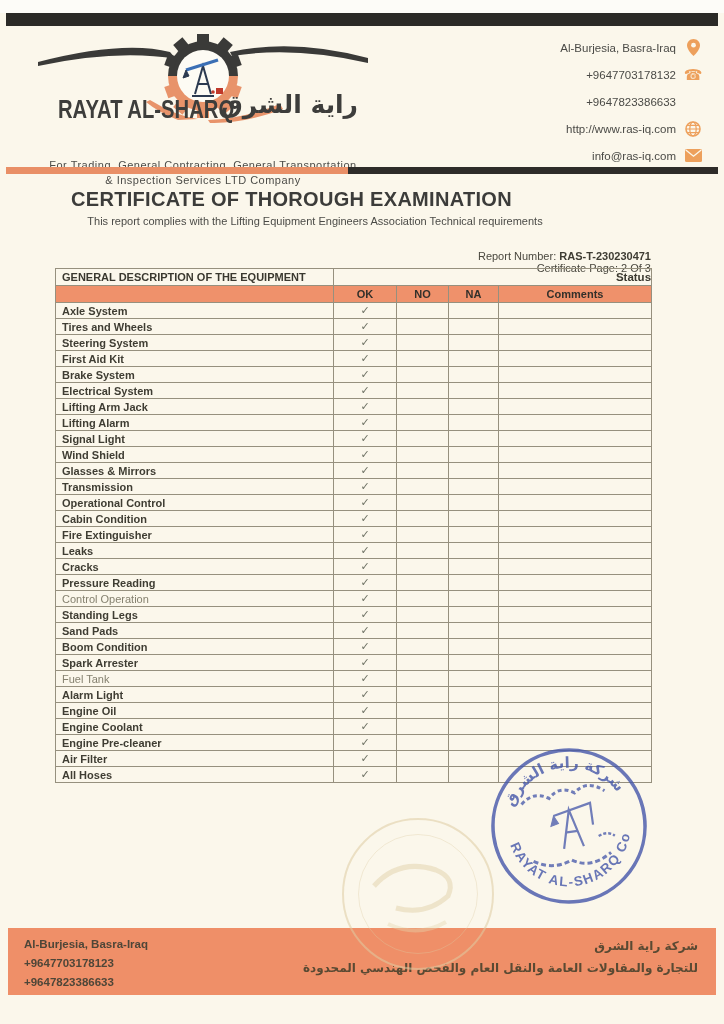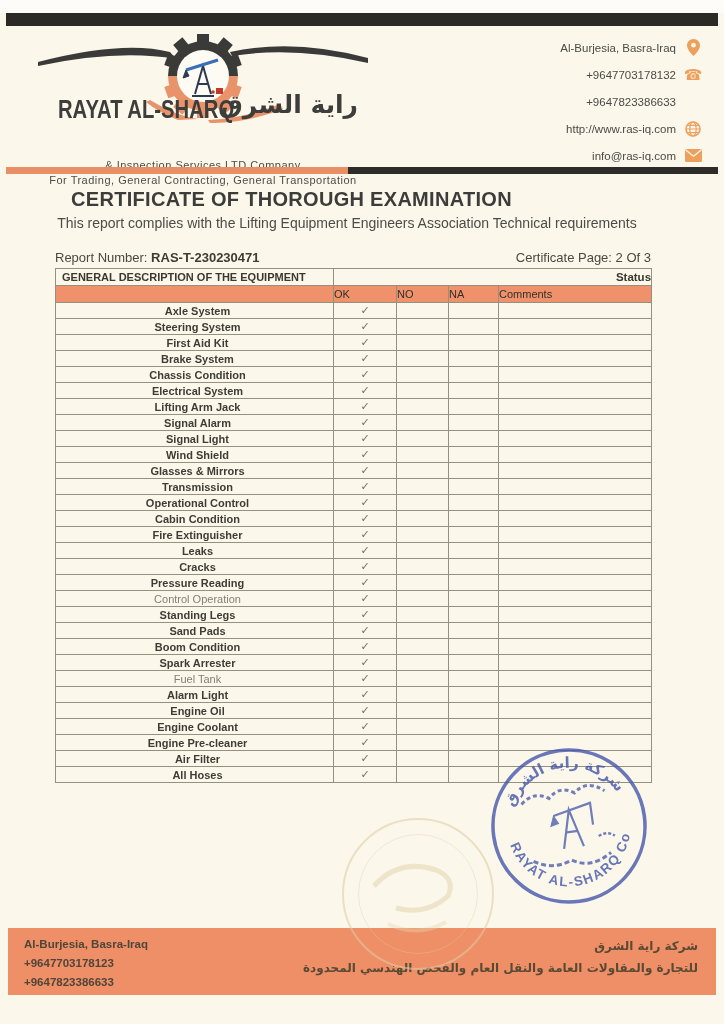--- a/index.html
+++ b/index.html
@@ -35,39 +35,39 @@
   .glyph-icon { font-family:"DejaVu Sans", sans-serif; font-size:15px; color:#eda05c; line-height:18px; }
 
   .divider { position:absolute; left:6px; top:167px; width:712px; height:7px; display:flex; }
   .divider .seg-orange { width:48%; height:100%; background:#e98f66; }
   .divider .seg-dark { width:52%; height:100%; background:#2e2c29; }
 
   
   .cert-title { position:absolute; left:0; top:188px; width:583px; text-align:center;
     font-size:20px; font-weight:bold; color:#3c3c3a; letter-spacing:0.3px; }
   .cert-subtitle { position:absolute; left:0; top:215px; width:630px; text-align:center;
-    font-size:14px; color:#4b4b47;margin-left:32px; }
+    font-size:11px; color:#4b4b47; }
 
   
   .report-meta { position:absolute; left:55px; top:250px; width:596px;
     display:flex; justify-content:space-between; align-items:flex-end;
-    font-size:13px; color:#4a483f; }
+    font-size:11px; color:#4a483f;flex-direction:column; }
   .report-meta b { color:#3e3c33; }
 
   
   .eq-table { position:absolute; left:55px; top:268px; width:596px;
     border-collapse:collapse; table-layout:fixed; }
   .eq-table td, .eq-table th { border:1px solid #96907e; padding:0 0 0 6px;
     font-size:11px; color:#3f3d33; overflow:hidden; white-space:nowrap; }
   .eq-table .hdr1 td { height:17px; font-weight:bold; color:#3a382f; font-size:11px; }
   .eq-table .hdr1 .status-span { text-align:right; padding:0; font-size:11.5px; }
-  .eq-table .hdr2 td { height:17px; background:#ef916b; font-weight:normal; color:#33302a;
-    padding:0; }
+  .eq-table .hdr2 td { height:17px; background:#ef916b; font-weight:bold; color:#33302a;
+    text-align:center; padding:0; }
   .eq-table tbody td { height:16px; }
-  .eq-table td.c-name { font-weight:bold;text-align:center; }
+  .eq-table td.c-name { font-weight:bold; }
   .eq-table td.c-name.muted { font-weight:normal; color:#85816f; }
   .eq-table td.c-mark { text-align:center; padding:0;
     font-family:"DejaVu Sans", sans-serif; font-size:11px; color:#6d7163; font-weight:normal; }
 
   
   .stamp { position:absolute; left:483px; top:740px; width:172px; height:172px;
     transform:rotate(-8deg); opacity:0.88; }
 
   
   .emboss { position:absolute; left:342px; top:818px; width:152px; height:152px;
@@ -126,22 +126,22 @@
         <path d="M 164,64 L 186,64"></path>
         <path d="M 158,38 L 190,28" stroke="#3b6fb5" stroke-width="3.4"></path>
         <path d="M 158,38 L 155,46 L 161,44 Z" fill="#2c3a50" stroke-width="1"></path>
       </g>
       <rect x="188" y="56" width="7" height="6" fill="#c0392b"></rect>
       <circle cx="185" cy="60" r="1.8" fill="#c0392b"></circle>
     </svg>
     <div class="logo-en">RAYAT AL-SHARQ</div>
     <div class="logo-ar">راية الشرق</div>
     <div class="tagline">
+      <div>For Trading, General Contracting, General Transportation</div>
       <div>&amp; Inspection Services LTD Company</div>
-      <div>For Trading, General Contracting, General Transportation</div>
     </div>
   </div>
 
   <div class="contacts">
     <div class="contact-row">
       <span class="contact-text">Al-Burjesia, Basra-Iraq</span>
       <span class="contact-icon">
         <svg width="13" height="17" viewBox="0 0 13 17">
             <path d="M6.5,0 C10.1,0 13,2.9 13,6.4 C13,11 6.5,17 6.5,17 C6.5,17 0,11 0,6.4 C0,2.9 2.9,0 6.5,0 Z" fill="#eda05c"></path>
             <circle cx="6.5" cy="6.2" r="2.4" fill="#fbf7eb"></circle>
@@ -221,20 +221,27 @@
     </thead>
     <tbody>
         <tr>
       <td class="c-name">Axle System</td>
       <td class="c-mark">✓</td>
       <td class="c-mark"></td>
       <td class="c-mark"></td>
       <td class="c-mark"></td>
     </tr>
         <tr>
+      <td class="c-name">Tires and Wheels</td>
+      <td class="c-mark">✓</td>
+      <td class="c-mark"></td>
+      <td class="c-mark"></td>
+      <td class="c-mark"></td>
+    </tr>
+        <tr>
       <td class="c-name">Steering System</td>
       <td class="c-mark">✓</td>
       <td class="c-mark"></td>
       <td class="c-mark"></td>
       <td class="c-mark"></td>
     </tr>
         <tr>
       <td class="c-name">First Aid Kit</td>
       <td class="c-mark">✓</td>
       <td class="c-mark"></td>
@@ -242,42 +249,35 @@
       <td class="c-mark"></td>
     </tr>
         <tr>
       <td class="c-name">Brake System</td>
       <td class="c-mark">✓</td>
       <td class="c-mark"></td>
       <td class="c-mark"></td>
       <td class="c-mark"></td>
     </tr>
         <tr>
-      <td class="c-name">Chassis Condition</td>
-      <td class="c-mark">✓</td>
-      <td class="c-mark"></td>
-      <td class="c-mark"></td>
-      <td class="c-mark"></td>
-    </tr>
-        <tr>
       <td class="c-name">Electrical System</td>
       <td class="c-mark">✓</td>
       <td class="c-mark"></td>
       <td class="c-mark"></td>
       <td class="c-mark"></td>
     </tr>
         <tr>
       <td class="c-name">Lifting Arm Jack</td>
       <td class="c-mark">✓</td>
       <td class="c-mark"></td>
       <td class="c-mark"></td>
       <td class="c-mark"></td>
     </tr>
         <tr>
-      <td class="c-name">Signal Alarm</td>
+      <td class="c-name">Lifting Alarm</td>
       <td class="c-mark">✓</td>
       <td class="c-mark"></td>
       <td class="c-mark"></td>
       <td class="c-mark"></td>
     </tr>
         <tr>
       <td class="c-name">Signal Light</td>
       <td class="c-mark">✓</td>
       <td class="c-mark"></td>
       <td class="c-mark"></td>

